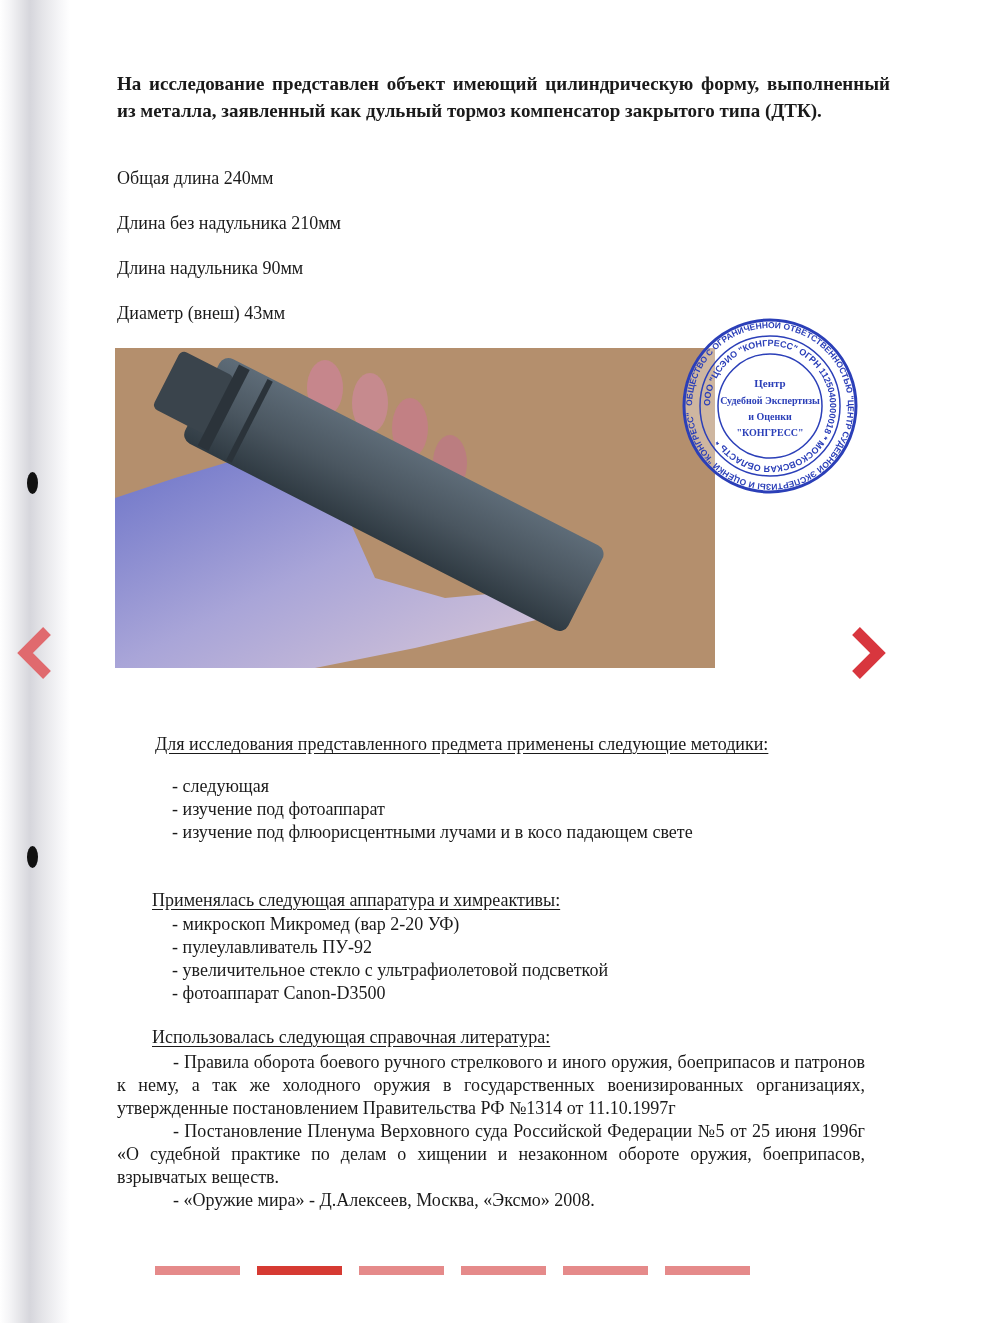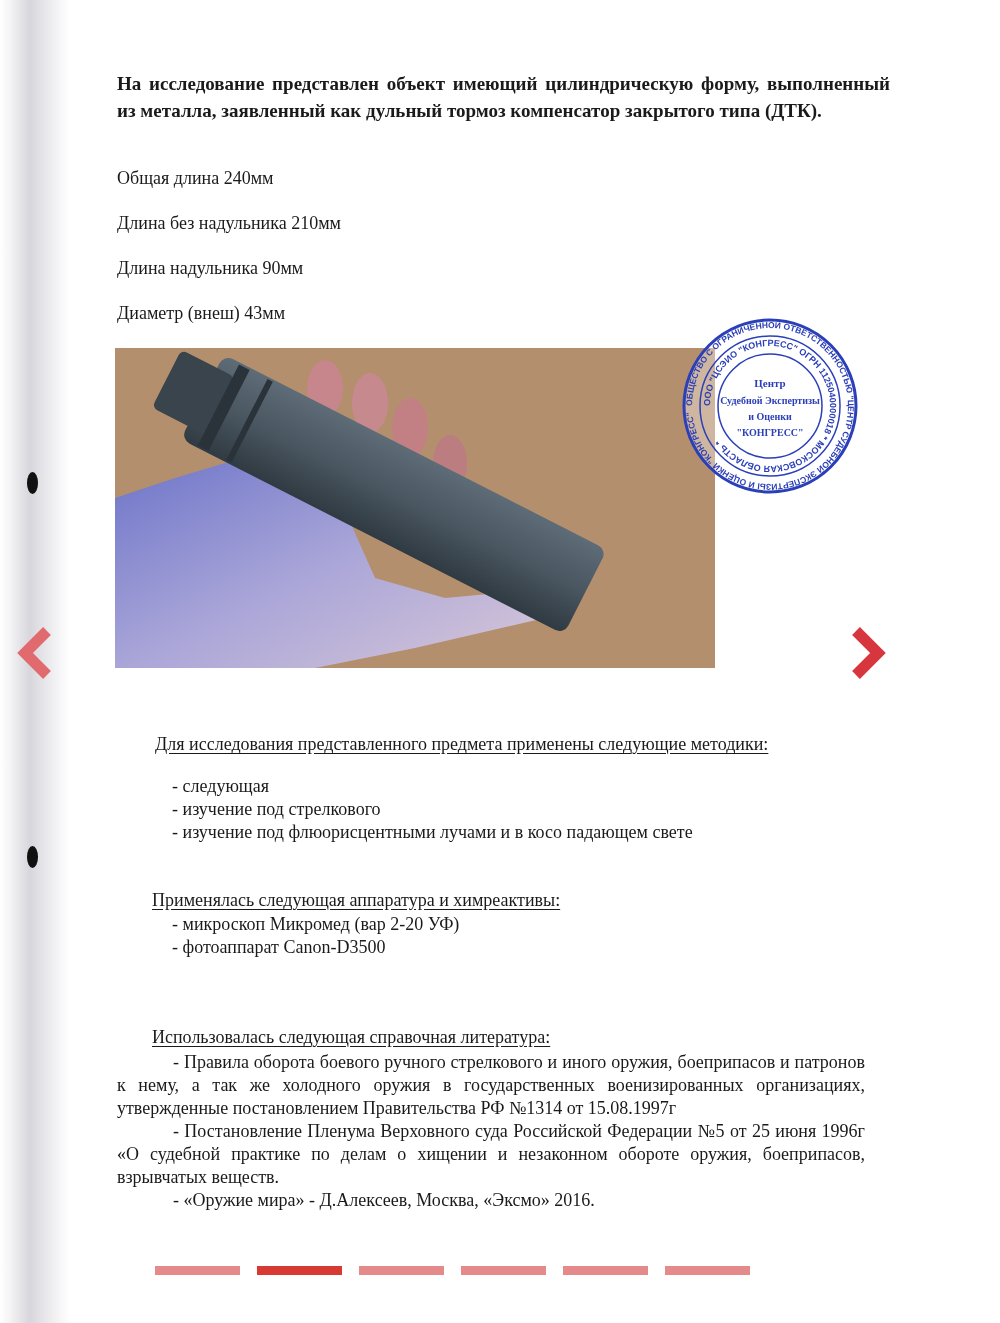--- a/index.html
+++ b/index.html
@@ -178,35 +178,37 @@
   </div>
   <div class="nav-arrow" style="left:848px; top:625px">
     <svg width="40" height="60" viewBox="0 0 40 60">
       <polyline points="8,6 30,28 8,50" fill="none" stroke="#d8363e" stroke-width="11" stroke-linejoin="miter"></polyline>
     </svg>
   </div>
 
   <div class="section-head" style="left:120px; top:734px">Для исследования представленного предмета применены следующие методики:</div>
   <ul class="list" style="top:775px">
     <li>- следующая</li>
-    <li>- изучение под стрелкового</li>
+    <li>- изучение под фотоаппарат</li>
     <li>- изучение под флюорисцентными лучами и в косо падающем свете</li>
   </ul>
 
   <div class="section-head" style="left:117px; top:890px">Применялась следующая аппаратура и химреактивы:</div>
   <ul class="list" style="top:913px">
     <li>- микроскоп Микромед (вар 2-20 УФ)</li>
+    <li>- пулеулавливатель ПУ-92</li>
+    <li>- увеличительное стекло с ультрафиолетовой подсветкой</li>
     <li>- фотоаппарат Canon-D3500</li>
   </ul>
 
   <div class="section-head" style="left:117px; top:1027px">Использовалась следующая справочная литература:</div>
   <div class="lit">
-    <p>- Правила оборота боевого ручного стрелкового и иного оружия, боеприпасов и патронов к нему, а так же холодного оружия в государственных военизированных организациях, утвержденные постановлением Правительства РФ №1314 от 15.08.1997г</p>
+    <p>- Правила оборота боевого ручного стрелкового и иного оружия, боеприпасов и патронов к нему, а так же холодного оружия в государственных военизированных организациях, утвержденные постановлением Правительства РФ №1314 от 11.10.1997г</p>
     <p>- Постановление Пленума Верховного суда Российской Федерации №5 от 25 июня 1996г «О судебной практике по делам о хищении и незаконном обороте оружия, боеприпасов, взрывчатых веществ.</p>
-    <p>- «Оружие мира» - Д.Алексеев, Москва, «Эксмо» 2016.</p>
+    <p>- «Оружие мира» - Д.Алексеев, Москва, «Эксмо» 2008.</p>
   </div>
 
   <div class="pager">
     <div class="seg"></div>
     <div class="seg active"></div>
     <div class="seg"></div>
     <div class="seg"></div>
     <div class="seg"></div>
     <div class="seg"></div>
   </div>

